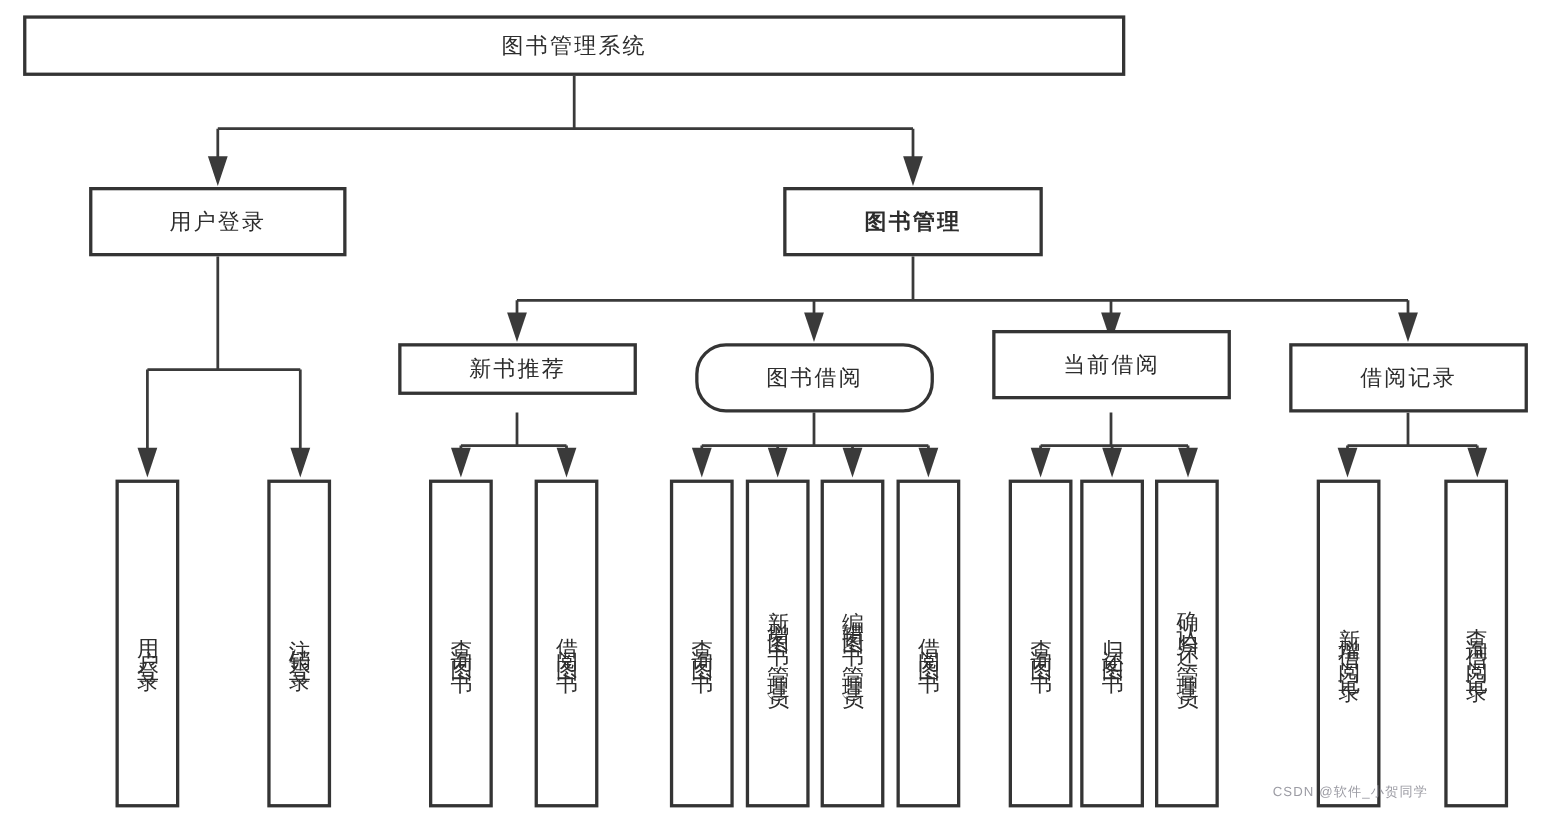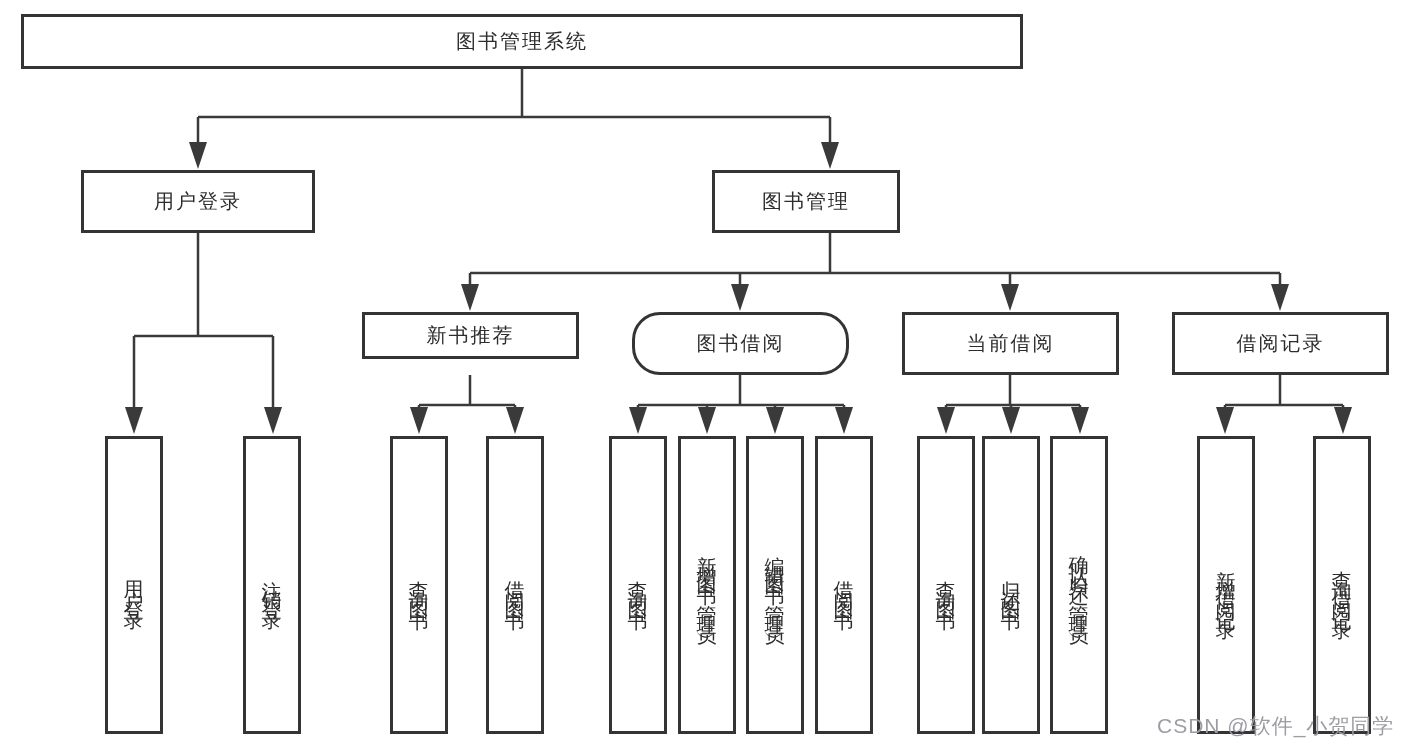--- a/index.html
+++ b/index.html
@@ -37,21 +37,21 @@
     text-orientation:mixed;
     font-size:20px;
     letter-spacing:10px;
     line-height:1;
     color:var(--text);
     white-space:nowrap;
   }
   .watermark{
     position:absolute;
     left:1157px;top:712px;
-    font-size:21px;
+    font-size:12px;
     letter-spacing:1px;
     color:var(--watermark);
     white-space:nowrap;
     z-index:5;
   }
 </style>
 </head>
 <body>
 
 <div class="canvas">
@@ -106,31 +106,31 @@
     </g>
   </svg>
 
   <div class="box h" style="left:21px;top:14px;width:1002px;height:55px;">
     <span>图书管理系统</span>
   </div>
 
   <div class="box h" style="left:81px;top:170px;width:234px;height:63px;">
     <span>用户登录</span>
   </div>
-  <div class="box h" style="left:712px;top:170px;width:188px;height:63px;">
+  <div class="box h" style="left:712px;top:170px;width:236px;height:63px;font-weight:bold;">
     <span>图书管理</span>
   </div>
 
   <div class="box h" style="left:362px;top:312px;width:217px;height:47px;">
     <span>新书推荐</span>
   </div>
   <div class="box h" style="left:632px;top:312px;width:217px;height:63px;border-radius:28px;">
     <span>图书借阅</span>
   </div>
-  <div class="box h" style="left:902px;top:312px;width:217px;height:63px;">
+  <div class="box h" style="left:902px;top:300px;width:217px;height:63px;">
     <span>当前借阅</span>
   </div>
   <div class="box h" style="left:1172px;top:312px;width:217px;height:63px;">
     <span>借阅记录</span>
   </div>
 
   <div class="box leaf" style="left:105px;top:436px;width:58px;height:298px;">
     <span>用户登录</span>
   </div>
   <div class="box leaf" style="left:243px;top:436px;width:58px;height:298px;">

